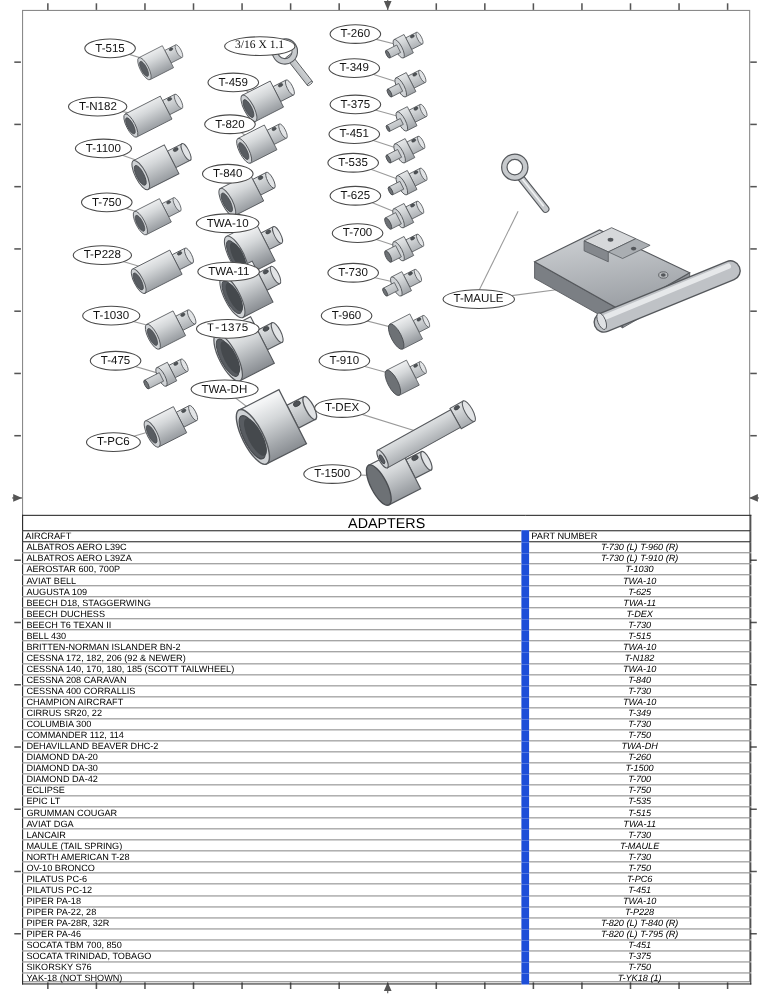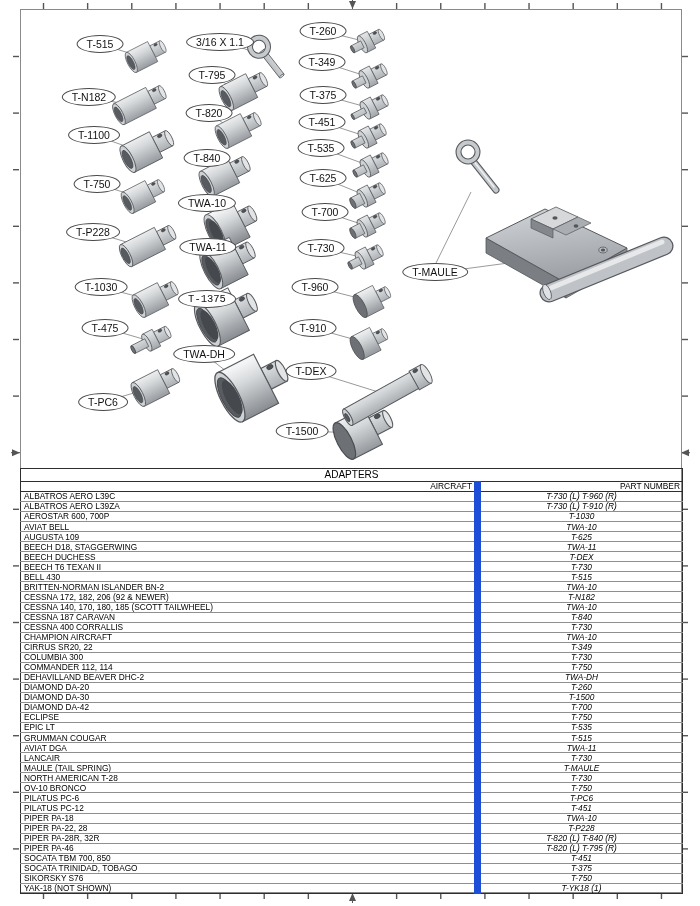--- a/index.html
+++ b/index.html
@@ -16,22 +16,22 @@
   #leaders{z-index:10;}
   #maule-assembly{z-index:15;}
   
   .tablewrap{position:absolute;left:20px;top:468px;width:662px;height:425px;z-index:5;}
   table.adapters{width:100%;height:100%;border-collapse:collapse;table-layout:fixed;
                  border:1px solid #2e2e2e;font-size:8.3px;color:#000;}
   table.adapters col.c1{width:457px;}
   table.adapters col.c2{width:205px;}
   table.adapters th,table.adapters td{padding:0 2px;line-height:1;vertical-align:middle;
                  overflow:hidden;white-space:nowrap;font-weight:normal;}
-  tr.t-title th{height:13px;text-align:center;font-size:10px;border-bottom:1px solid #2e2e2e;}
-  tr.t-head th{height:10px;text-align:right;font-size:8.4px;border-bottom:1px solid #2e2e2e;margin-left:28px;}
+  tr.t-title th{height:13px;text-align:center;font-size:13px;border-bottom:1px solid #2e2e2e;}
+  tr.t-head th{height:10px;text-align:left;font-size:8.4px;border-bottom:1px solid #2e2e2e;margin-left:28px;}
   tr.t-head th + th, tbody td + td{border-left:7px solid #1d4ed8;}
   tbody td{height:10.05px;border-top:0.5px solid #8f8f8f;}
   tbody td.ac{text-align:left;padding-left:3px;}
   tbody td.pn{text-align:center;font-style:italic;}
 </style>
 </head>
 <body>
 
 <div class="stage">
 
@@ -483,22 +483,22 @@
   
   <div id="labels-layer" class="abs">
       <div class="callout" style="left: 100px; top: 44px;">T-515</div>
       <div class="callout" style="left: 89px; top: 97px;">T-N182</div>
       <div class="callout" style="left: 94px; top: 135px;">T-1100</div>
       <div class="callout" style="left: 97px; top: 184px;">T-750</div>
       <div class="callout" style="left: 93px; top: 232px;">T-P228</div>
       <div class="callout" style="left: 101px; top: 287px;">T-1030</div>
       <div class="callout" style="left: 105px; top: 328px;">T-475</div>
       <div class="callout" style="left: 103px; top: 402px;">T-PC6</div>
-      <div class="callout" style="left: 220px; top: 42px;">3/16 X 1.1</div>
-      <div class="callout" style="left: 212px; top: 75px;">T-795</div>
+      <div class="callout" style="left: 236px; top: 42px; font-family: Liberation Serif, serif;">3/16 X 1.1</div>
+      <div class="callout" style="left: 212px; top: 75px;">T-459</div>
       <div class="callout" style="left: 209px; top: 113px;">T-820</div>
       <div class="callout" style="left: 207px; top: 158px;">T-840</div>
       <div class="callout" style="left: 207px; top: 203px;">TWA-10</div>
       <div class="callout" style="left: 208px; top: 247px;">TWA-11</div>
       <div class="callout" style="left: 207px; top: 299px; font-family: Liberation Mono, monospace;">T-1375</div>
       <div class="callout" style="left: 204px; top: 354px;">TWA-DH</div>
       <div class="callout" style="left: 302px; top: 431px;">T-1500</div>
       <div class="callout" style="left: 323px; top: 31px;">T-260</div>
       <div class="callout" style="left: 322px; top: 62px;">T-349</div>
       <div class="callout" style="left: 323px; top: 95px;">T-375</div>
@@ -572,21 +572,21 @@
           </tr>
           <tr>
             <td class="ac">CESSNA 172, 182, 206 (92 &amp; NEWER)</td>
             <td class="pn">T-N182</td>
           </tr>
           <tr>
             <td class="ac">CESSNA 140, 170, 180, 185 (SCOTT TAILWHEEL)</td>
             <td class="pn">TWA-10</td>
           </tr>
           <tr>
-            <td class="ac">CESSNA 187 CARAVAN</td>
+            <td class="ac">CESSNA 208 CARAVAN</td>
             <td class="pn">T-840</td>
           </tr>
           <tr>
             <td class="ac">CESSNA 400 CORRALLIS</td>
             <td class="pn">T-730</td>
           </tr>
           <tr>
             <td class="ac">CHAMPION AIRCRAFT</td>
             <td class="pn">TWA-10</td>
           </tr>

